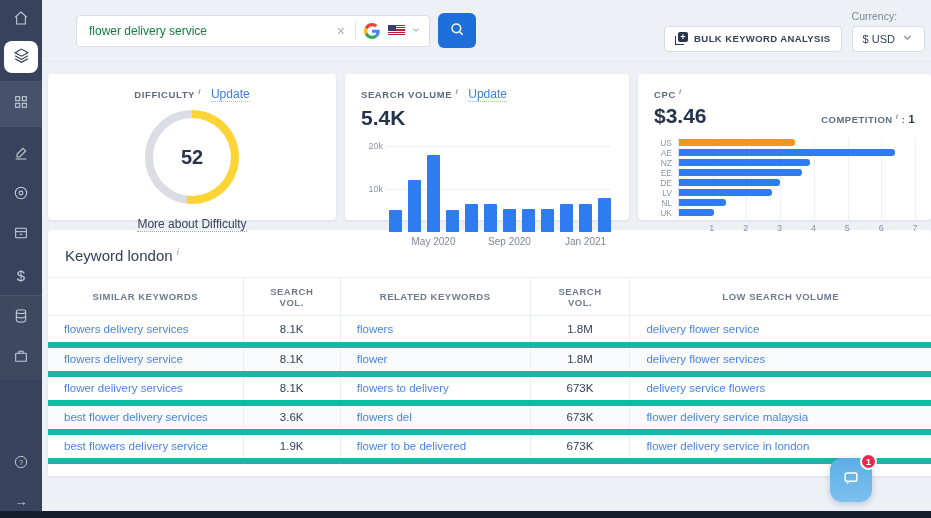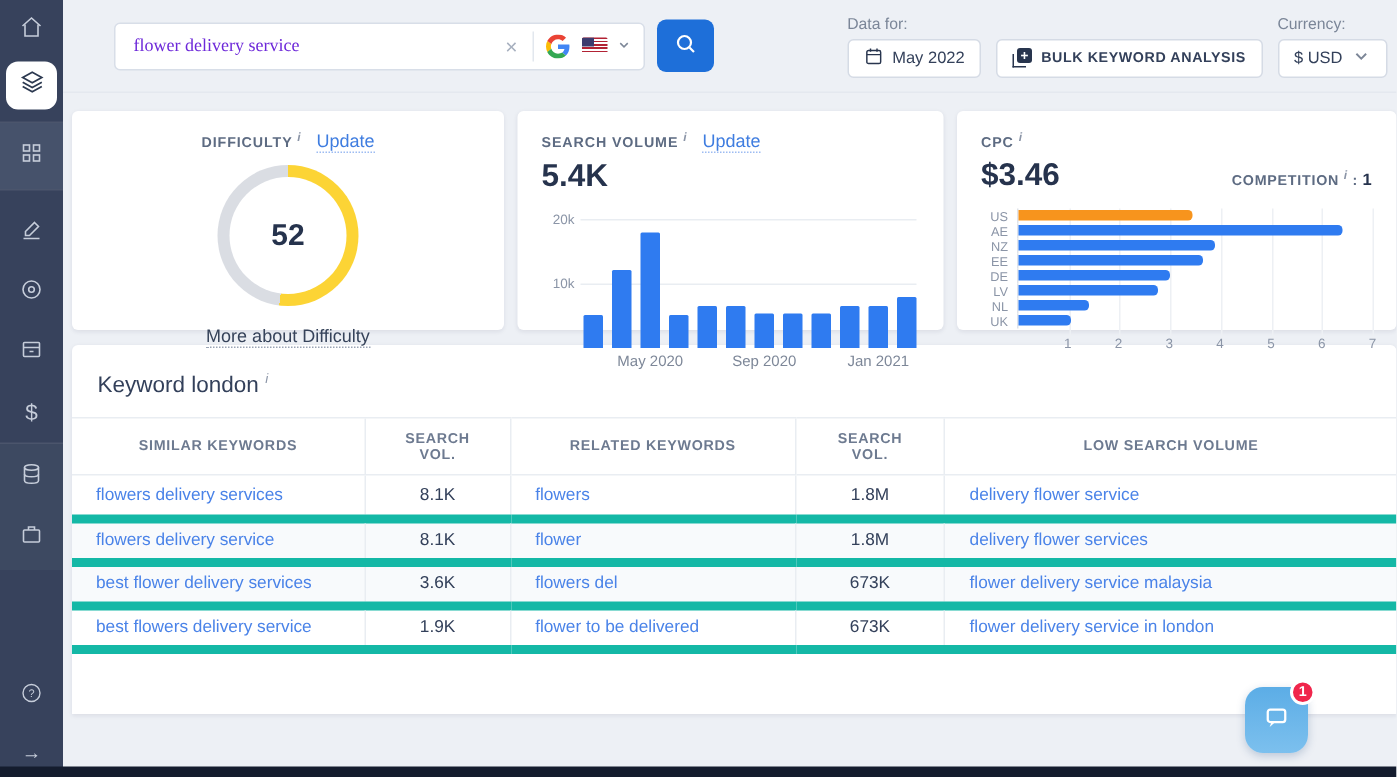--- a/index.html
+++ b/index.html
@@ -27,22 +27,22 @@
     background:#141c2e; z-index:50; }
 
   
   .main { position:absolute; left:42px; top:0; width:889px; height:518px; }
 
   
   .topbar { height:62px; display:flex; align-items:center; padding:0 6px 0 34px;
     border-bottom:1px solid #e4e8ef; }
   .search-wrap { width:354px; height:32px; background:#fff; border:1px solid #d8dee8;
     border-radius:4px; display:flex; align-items:center; padding:0 8px 0 12px; }
-  .search-input { border:none; outline:none; flex:1; font-size:12px; color:#6d28d9;
-    font-family:Liberation Serif, serif; background:transparent; }
+  .search-input { border:none; outline:none; flex:1; font-size:12px; color:#15803d;
+    font-family:Liberation Sans, sans-serif; background:transparent; }
   .clear-btn { color:#a7b0bf; font-size:14px; cursor:pointer; padding:0 8px; }
   .v-div { width:1px; height:20px; background:#e2e7ee; margin:0 8px 0 2px; }
   .g-icon svg { width:16px; height:16px; display:block; }
   .flag { width:17px; height:11px; position:relative; margin-left:8px; border-radius:1px;
     overflow:hidden; background:repeating-linear-gradient(#b22234 0 1.1px,#fff 1.1px 2.2px); }
   .flag::before { content:""; position:absolute; left:0; top:0; width:8px; height:6px; background:#3c3b6e; }
   .chev { margin-left:6px; color:#7d8798; font-size:9px; }
   .search-btn { width:38px; height:35px; margin-left:8px; background:#1e6fd9; border:none;
     border-radius:6px; cursor:pointer; display:flex; align-items:center; justify-content:center; }
   .search-btn svg { width:16px; height:16px; }
@@ -260,33 +260,20 @@
         <span>
           <svg viewBox="0 0 24 24" fill="none" stroke="#ffffff" stroke-width="2.2" width="16" height="16">
               <circle cx="11" cy="11" r="6.5"></circle>
               <path d="M16 16l4.5 4.5"></path>
             </svg>
         </span>
       </button>
 
       <div class="topbar-right">
         <div class="tb-col">
-          <span class="tb-label">Data for:</span>
-          <button class="tb-btn">
-            <span>
-              <svg viewBox="0 0 24 24" fill="none" stroke="#28354e" stroke-width="1.8" width="13" height="13">
-                  <rect x="3.5" y="5" width="17" height="16" rx="2"></rect>
-                  <path d="M3.5 10h17"></path>
-                  <path d="M8 2.5v4M16 2.5v4"></path>
-                </svg>
-            </span>
-            <span>May 2022</span>
-          </button>
-        </div>
-        <div class="tb-col">
           <span class="tb-label">&nbsp;</span>
           <button class="tb-btn bulk">
             <span class="bulk-ic">
               <span class="back"></span>
               <span class="front">+</span>
             </span>
             <span>BULK KEYWORD ANALYSIS</span>
           </button>
         </div>
         <div class="tb-col">
@@ -460,20 +447,27 @@
               <td class="num">1.8M</td>
               <td class="kw-link"><a>delivery flower service</a></td>
             </tr>
             <tr class="alt">
               <td class="kw-link"><a>flowers delivery service</a></td>
               <td class="num">8.1K</td>
               <td class="kw-link"><a>flower</a></td>
               <td class="num">1.8M</td>
               <td class="kw-link"><a>delivery flower services</a></td>
             </tr>
+            <tr>
+              <td class="kw-link"><a>flower delivery services</a></td>
+              <td class="num">8.1K</td>
+              <td class="kw-link"><a>flowers to delivery</a></td>
+              <td class="num">673K</td>
+              <td class="kw-link"><a>delivery service flowers</a></td>
+            </tr>
             <tr class="alt">
               <td class="kw-link"><a>best flower delivery services</a></td>
               <td class="num">3.6K</td>
               <td class="kw-link"><a>flowers del</a></td>
               <td class="num">673K</td>
               <td class="kw-link"><a>flower delivery service malaysia</a></td>
             </tr>
             <tr>
               <td class="kw-link"><a>best flowers delivery service</a></td>
               <td class="num">1.9K</td>

